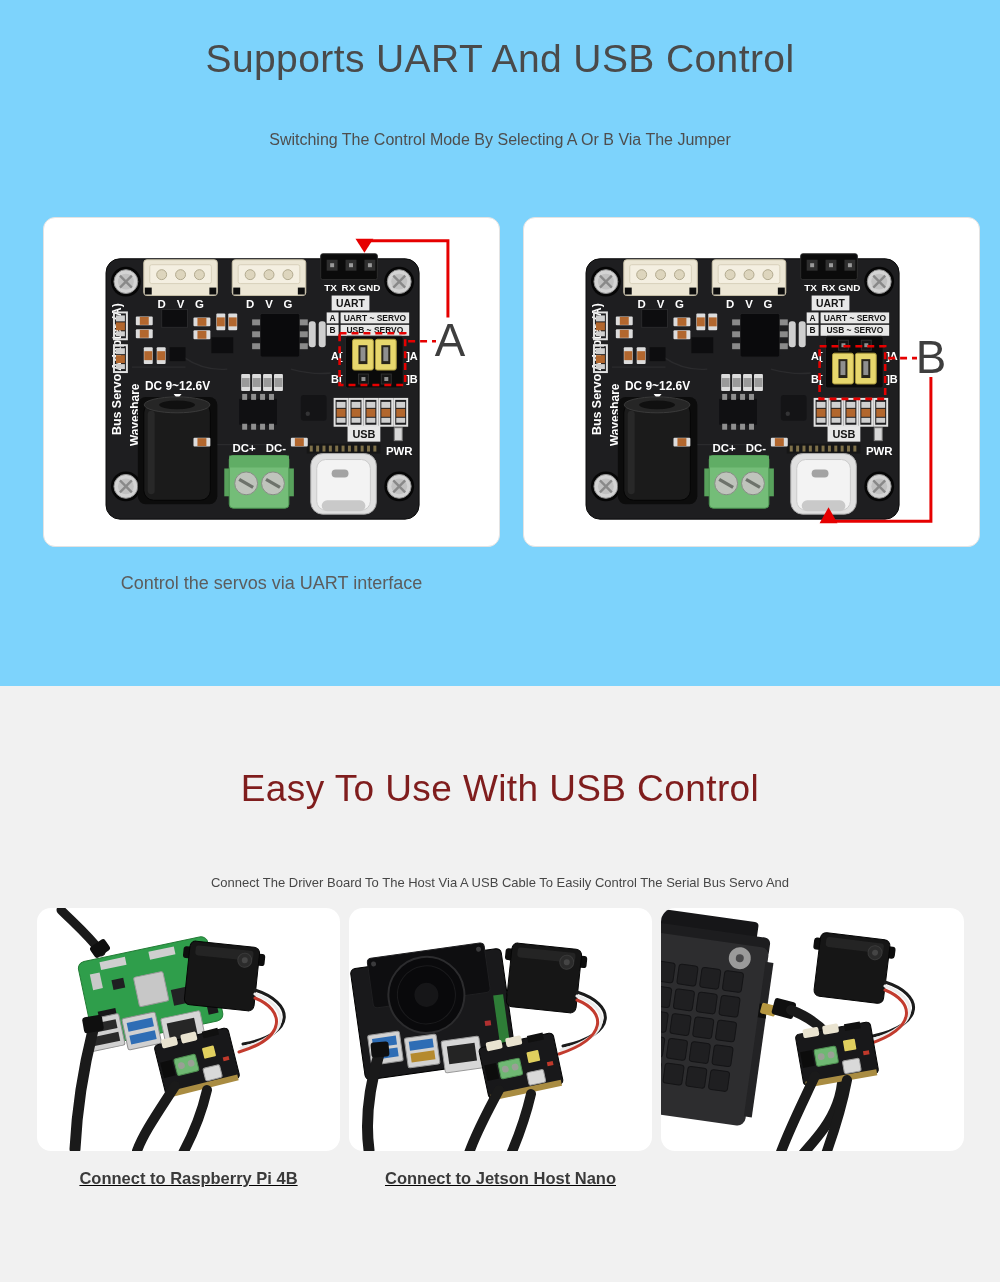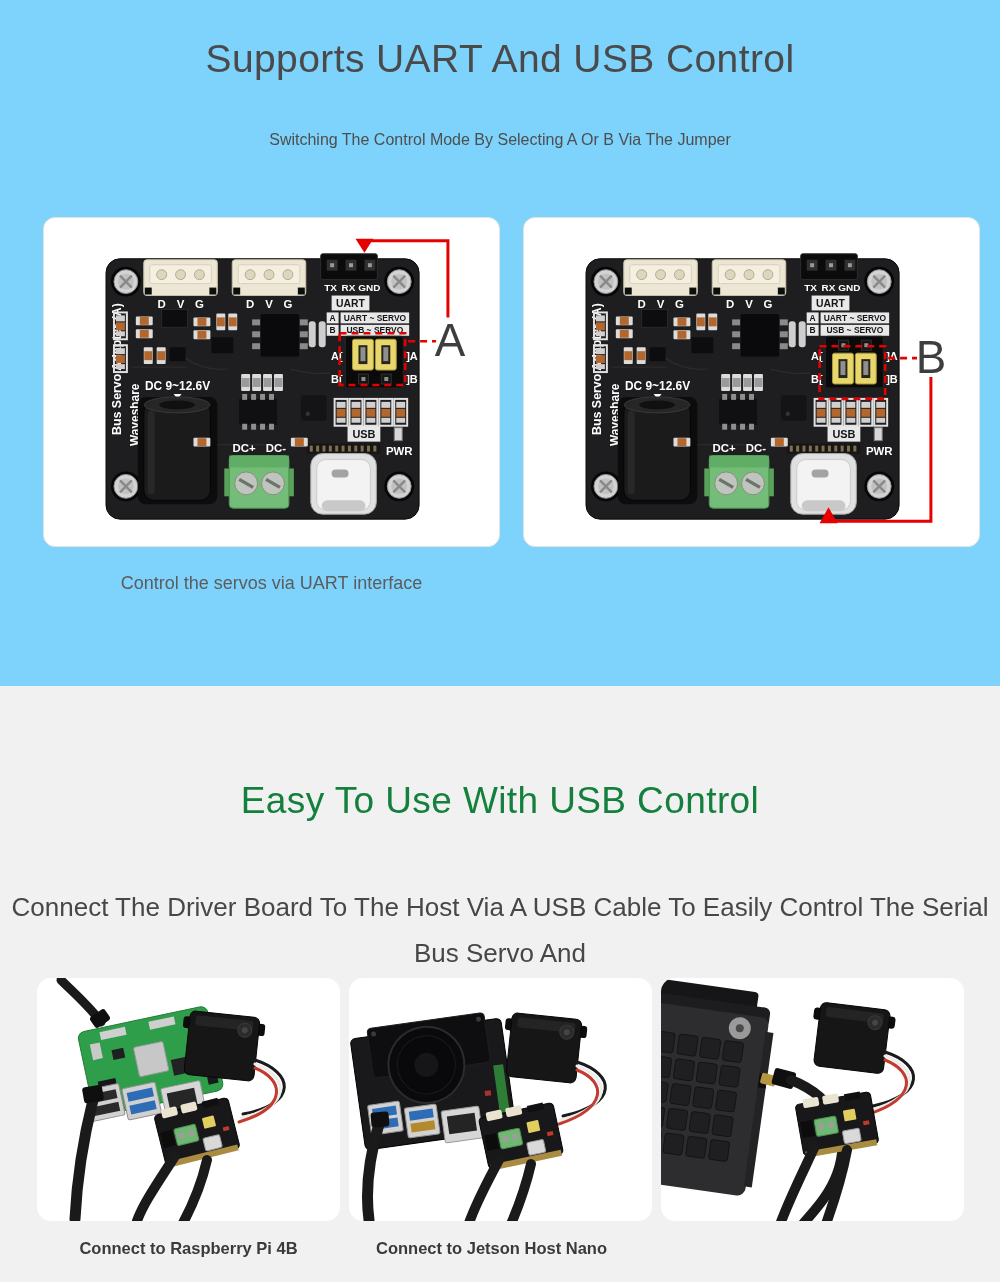--- a/index.html
+++ b/index.html
@@ -11,26 +11,26 @@
   }
   .s1{height:686px;background:#7dd3fc;overflow:hidden;}
   .title1{margin:0;padding-top:37px;text-align:center;font-size:39px;font-weight:400;color:#4a4a4a;letter-spacing:.4px;}
   .subtitle{margin:0;padding-top:50px;text-align:center;font-size:16px;font-weight:400;color:#4e4e4e;}
   .cards{display:flex;gap:23px;margin:68px 20px 0 43px;}
   .bcard{box-sizing:border-box;width:457px;height:330px;background:#fff;border:1px solid #e3e3e3;border-radius:12px;overflow:hidden;flex:none;}
   .bcard svg{display:block;width:455px;height:328px;}
   .caps{display:flex;gap:23px;margin:26px 20px 0 43px;align-items:flex-end;}
   .cap{width:457px;text-align:center;font-size:18px;color:#5c5c5c;flex:none;}
   .s2{height:596px;background:#f1f1f1;overflow:hidden;}
-  .title2{margin:16px;padding-top:78px;text-align:center;font-size:37px;font-weight:400;color:#15803d;letter-spacing:.4px;}
-  .desc{margin:0;padding-top:46px;text-align:center;font-size:26px;line-height:46px;color:#474747;}
+  .title2{margin:4px;padding-top:78px;text-align:center;font-size:37px;font-weight:400;color:#7f1d1d;letter-spacing:.4px;}
+  .desc{margin:0;padding-top:46px;text-align:center;font-size:13px;line-height:46px;color:#474747;}
   .photos{display:flex;gap:9px;margin:2px 0 0 37px;}
   .pcard{width:303px;height:243px;background:#ffffff;border-radius:14px;overflow:hidden;flex:none;}
   .pcard svg{display:block;width:303px;height:243px;}
-  .pcaps{display:flex;margin:18px 0 0 37px;}
+  .pcaps{display:flex;gap:9px;margin:18px 0 0 37px;text-decoration:underline;}
   .pcap{width:303px;text-align:center;font-size:16.5px;font-weight:bold;color:#3a3a3a;flex:none;}
   svg text{font-family:"Liberation Sans","DejaVu Sans",sans-serif;}
 </style>
 </head>
 <body>
 
 <div class="s1">
   <h1 class="title1">Supports UART And USB Control</h1>
   <p class="subtitle">Switching The Control Mode By Selecting A Or B Via The Jumper</p>
   <div class="cards">

